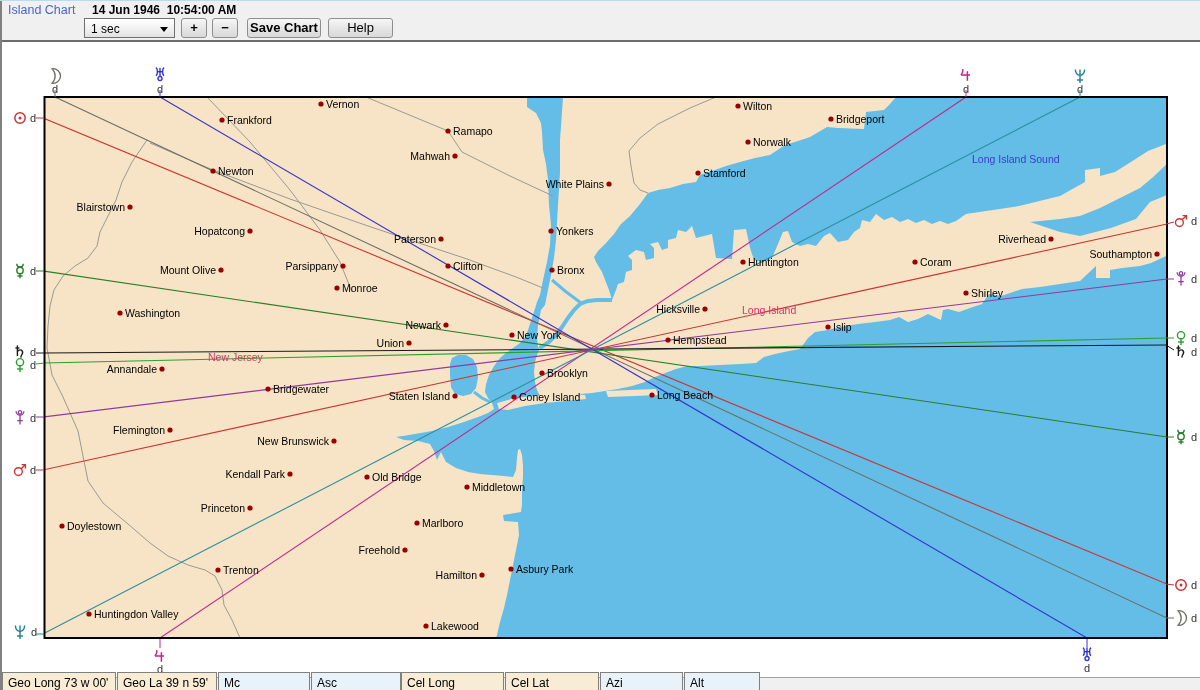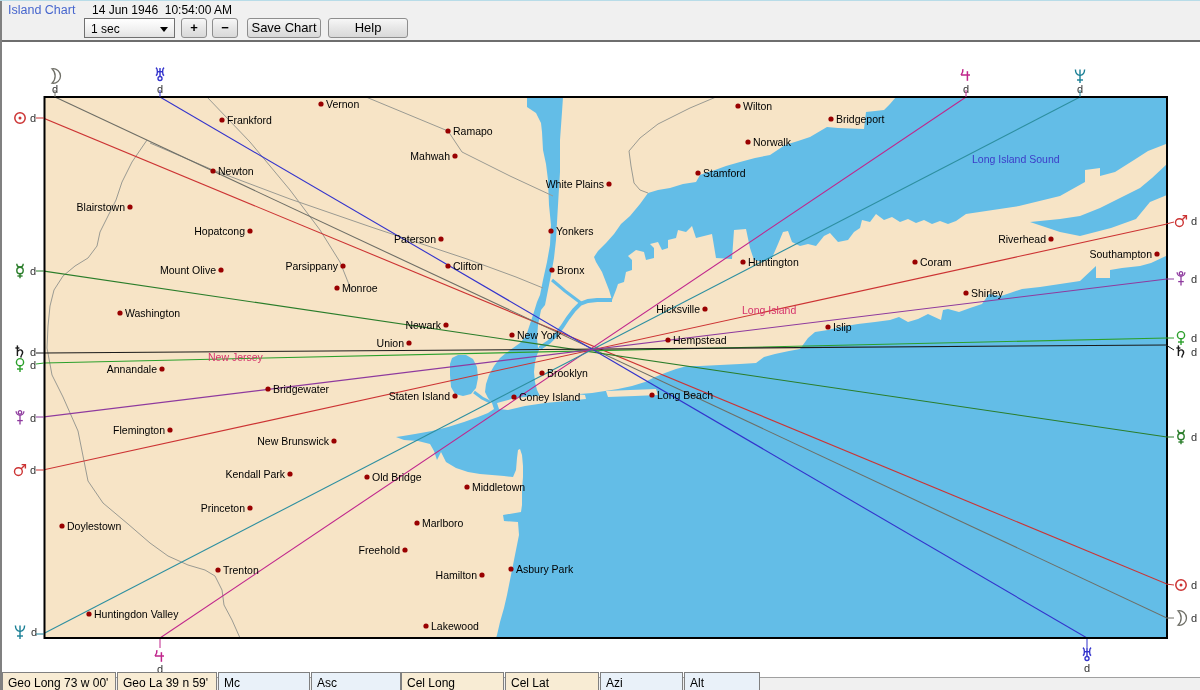--- a/index.html
+++ b/index.html
@@ -2,28 +2,28 @@
 <html><head><meta charset="utf-8">
 <style>
 html,body{margin:0;padding:0;width:1200px;height:690px;overflow:hidden;background:#fff;
 font-family:"Liberation Sans",sans-serif;}
 </style></head>
 <body>
 <div style="position:relative;width:1200px;height:690px">
 
 <div style="position:absolute;left:0;top:0;width:1200px;height:39px;background:#f0f0f0;border-top:1px solid #b8dce8;border-bottom:2px solid #6e6e6e;box-sizing:content-box">
   <div style="position:absolute;left:8px;top:2px;font-size:12.5px;color:#4766ce">Island Chart</div>
-  <div style="position:absolute;left:92px;top:2px;font-size:12px;font-weight:normal;color:#000">14 Jun 1946&nbsp; 10:54:00 AM</div>
+  <div style="position:absolute;left:92px;top:2px;font-size:12px;font-weight:bold;color:#000">14 Jun 1946&nbsp; 10:54:00 AM</div>
   <div style="position:absolute;left:84px;top:17px;width:91px;height:20px;background:linear-gradient(#ffffff,#f0f0f0 60%,#e2e2e2);border:1px solid #707070;box-sizing:border-box;font-size:12px;color:#000;padding:3px 0 4px 6px">1 sec
     <span style="position:absolute;right:6px;top:8px;width:0;height:0;border-left:4px solid transparent;border-right:4px solid transparent;border-top:5px solid #000"></span>
   </div>
   <div style="position:absolute;left:181px;top:17px;width:26px;height:20px;background:linear-gradient(#f7f7f7,#e8e8e8 45%,#d9d9d9);border:1px solid #8e8e8e;border-radius:3px;box-sizing:border-box;text-align:center;font-size:13px;font-weight:bold;color:#000;line-height:18px">+</div>
   <div style="position:absolute;left:212px;top:17px;width:26px;height:20px;background:linear-gradient(#f7f7f7,#e8e8e8 45%,#d9d9d9);border:1px solid #8e8e8e;border-radius:3px;box-sizing:border-box;text-align:center;font-size:13px;font-weight:bold;color:#000;line-height:18px">−</div>
-  <div style="position:absolute;left:247px;top:17px;width:74px;height:20px;background:linear-gradient(#f7f7f7,#e8e8e8 45%,#d9d9d9);border:1px solid #8e8e8e;border-radius:3px;box-sizing:border-box;text-align:center;font-size:13px;font-weight:normal;color:#000;line-height:18px">Save Chart</div>
-  <div style="position:absolute;left:328px;top:17px;width:80px;height:20px;background:linear-gradient(#f7f7f7,#e8e8e8 45%,#d9d9d9);border:1px solid #8e8e8e;border-radius:3px;box-sizing:border-box;text-align:center;font-size:13px;font-weight:normal;color:#000;line-height:18px">Help</div>
+  <div style="position:absolute;left:247px;top:17px;width:74px;height:20px;background:linear-gradient(#f7f7f7,#e8e8e8 45%,#d9d9d9);border:1px solid #8e8e8e;border-radius:3px;box-sizing:border-box;text-align:center;font-size:13px;font-weight:bold;color:#000;line-height:18px">Save Chart</div>
+  <div style="position:absolute;left:328px;top:17px;width:65px;height:20px;background:linear-gradient(#f7f7f7,#e8e8e8 45%,#d9d9d9);border:1px solid #8e8e8e;border-radius:3px;box-sizing:border-box;text-align:center;font-size:13px;font-weight:normal;color:#000;line-height:18px">Help</div>
 </div>
 
 <svg width="1200" height="690" viewBox="0 0 1200 690" style="position:absolute;left:0;top:0" font-family="Liberation Sans, sans-serif">
 <defs>
 <g id="gsun">
           <circle r="5.2" fill="none" stroke="#cc3333" stroke-width="1.5"></circle>
           <circle r="1.5" fill="#cc3333"></circle>
         </g>
 <g id="gmoon">
           <path d="M -3,-7.2 A 7.3 7.3 0 1 1 -3,7.2 A 9.8 9.8 0 0 0 -3,-7.2 Z" fill="#ffffff" stroke="#6e6e66" stroke-width="1.3"></path>

